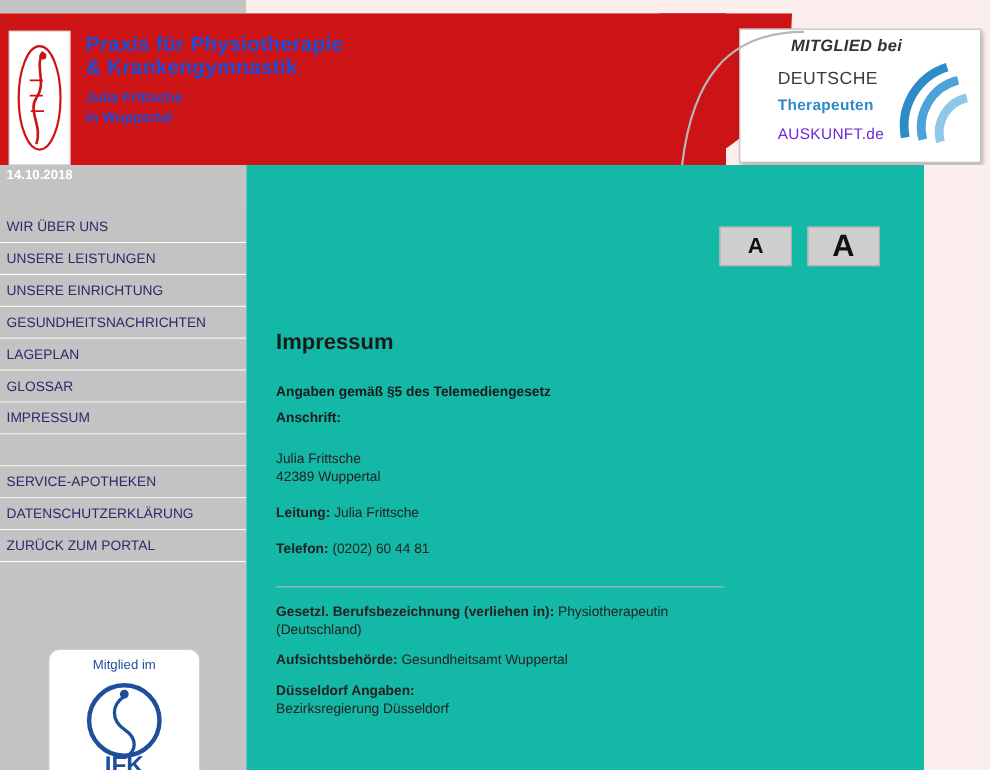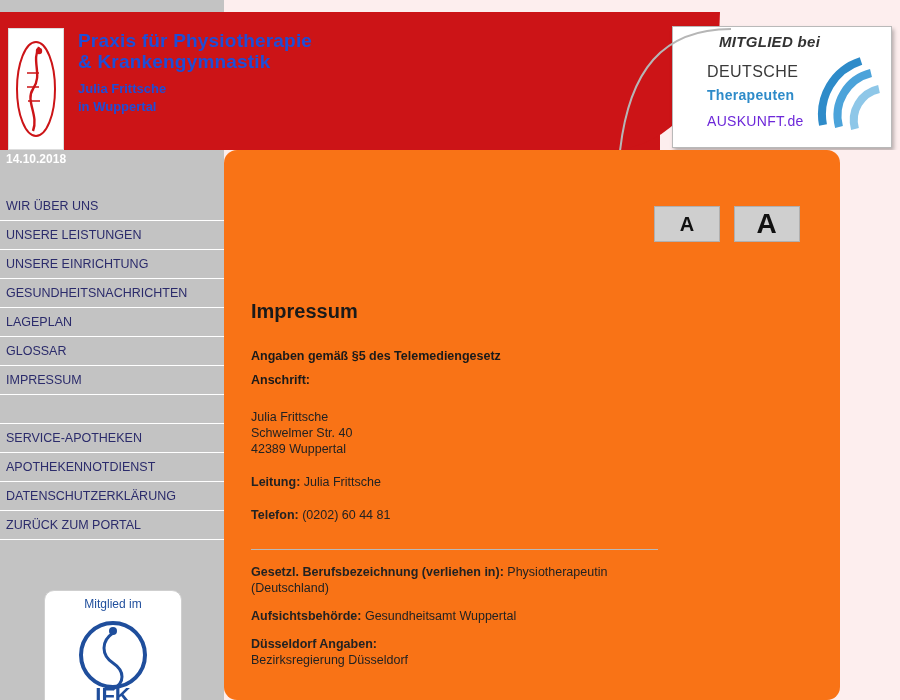--- a/index.html
+++ b/index.html
@@ -187,22 +187,21 @@
     font-size: 12px;
     color: #1f4e9c;
     margin-top: 6px;
   }
 
   
   .content {
     position: absolute;
     left: 224px; top: 150px;
     width: 616px; height: 550px;
-    background: #f97316;
-    border-radius: 13px;
+    background: #14b8a6;
   }
   .font-size-buttons {
     position: absolute;
     left: 430px; top: 56px;
   }
   .fs-btn {
     display: inline-block;
     width: 64px; height: 34px;
     background: #cfcfcf;
     border: 1px solid #b0b0b0;
@@ -310,21 +309,20 @@
 
     <div class="nav-item">WIR ÜBER UNS</div>
     <div class="nav-item">UNSERE LEISTUNGEN</div>
     <div class="nav-item">UNSERE EINRICHTUNG</div>
     <div class="nav-item">GESUNDHEITSNACHRICHTEN</div>
     <div class="nav-item">LAGEPLAN</div>
     <div class="nav-item">GLOSSAR</div>
     <div class="nav-item">IMPRESSUM</div>
     <div class="nav-item spacer"></div>
     <div class="nav-item">SERVICE-APOTHEKEN</div>
-    <div class="nav-item">APOTHEKENNOTDIENST</div>
     <div class="nav-item">DATENSCHUTZERKLÄRUNG</div>
     <div class="nav-item">ZURÜCK ZUM PORTAL</div>
 
     <div class="ifk-wrap">
       <div class="ifk-title">Mitglied im</div>
       <svg width="136" height="96" viewBox="0 0 136 96">
         <circle cx="68" cy="44" r="32" fill="none" stroke="#1f4e9c" stroke-width="4"></circle>
         <path d="M68 22 C56 30, 56 44, 68 52 C80 60, 80 72, 68 78" fill="none" stroke="#1f4e9c" stroke-width="3"></path>
         <circle cx="68" cy="20" r="4" fill="#1f4e9c"></circle>
         <text x="68" y="92" text-anchor="middle" font-family="Liberation Sans, sans-serif" font-size="22" font-weight="bold" fill="#1f4e9c">IFK</text>
@@ -339,21 +337,20 @@
       <div class="fs-btn large">A</div>
     </div>
 
     <div class="article">
       <h1 class="page-title">Impressum</h1>
 
       <div class="sec-head">Angaben gemäß §5 des Telemediengesetz</div>
       <div class="sub-head">Anschrift:</div>
 
       <p class="addr-line">Julia Frittsche</p>
-      <p class="addr-line">Schwelmer Str. 40</p>
       <p class="addr-line">42389 Wuppertal</p>
 
       <p class="kv">
         <b>Leitung:</b>
         <span>Julia Frittsche</span>
       </p>
       <p class="kv">
         <b>Telefon:</b>
         <span>(0202) 60 44 81</span>
       </p>

